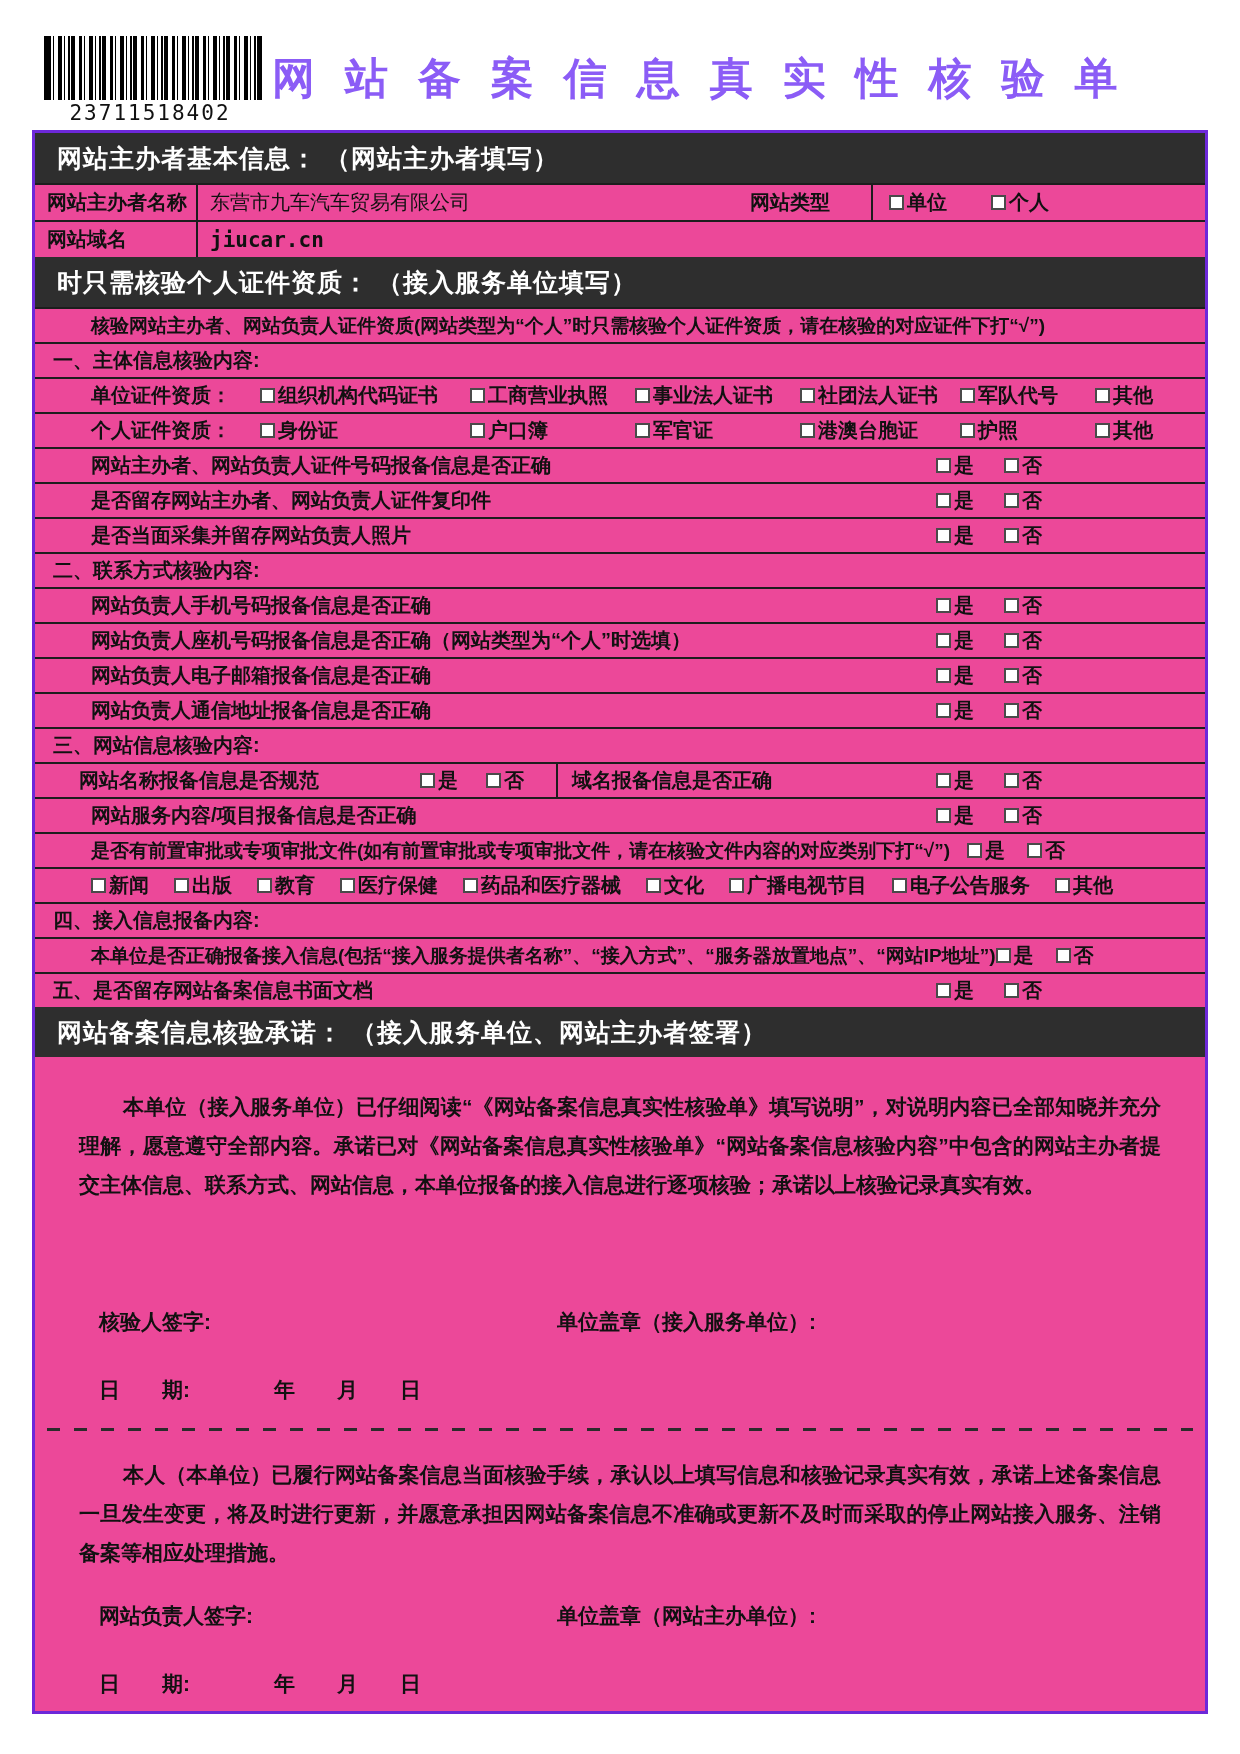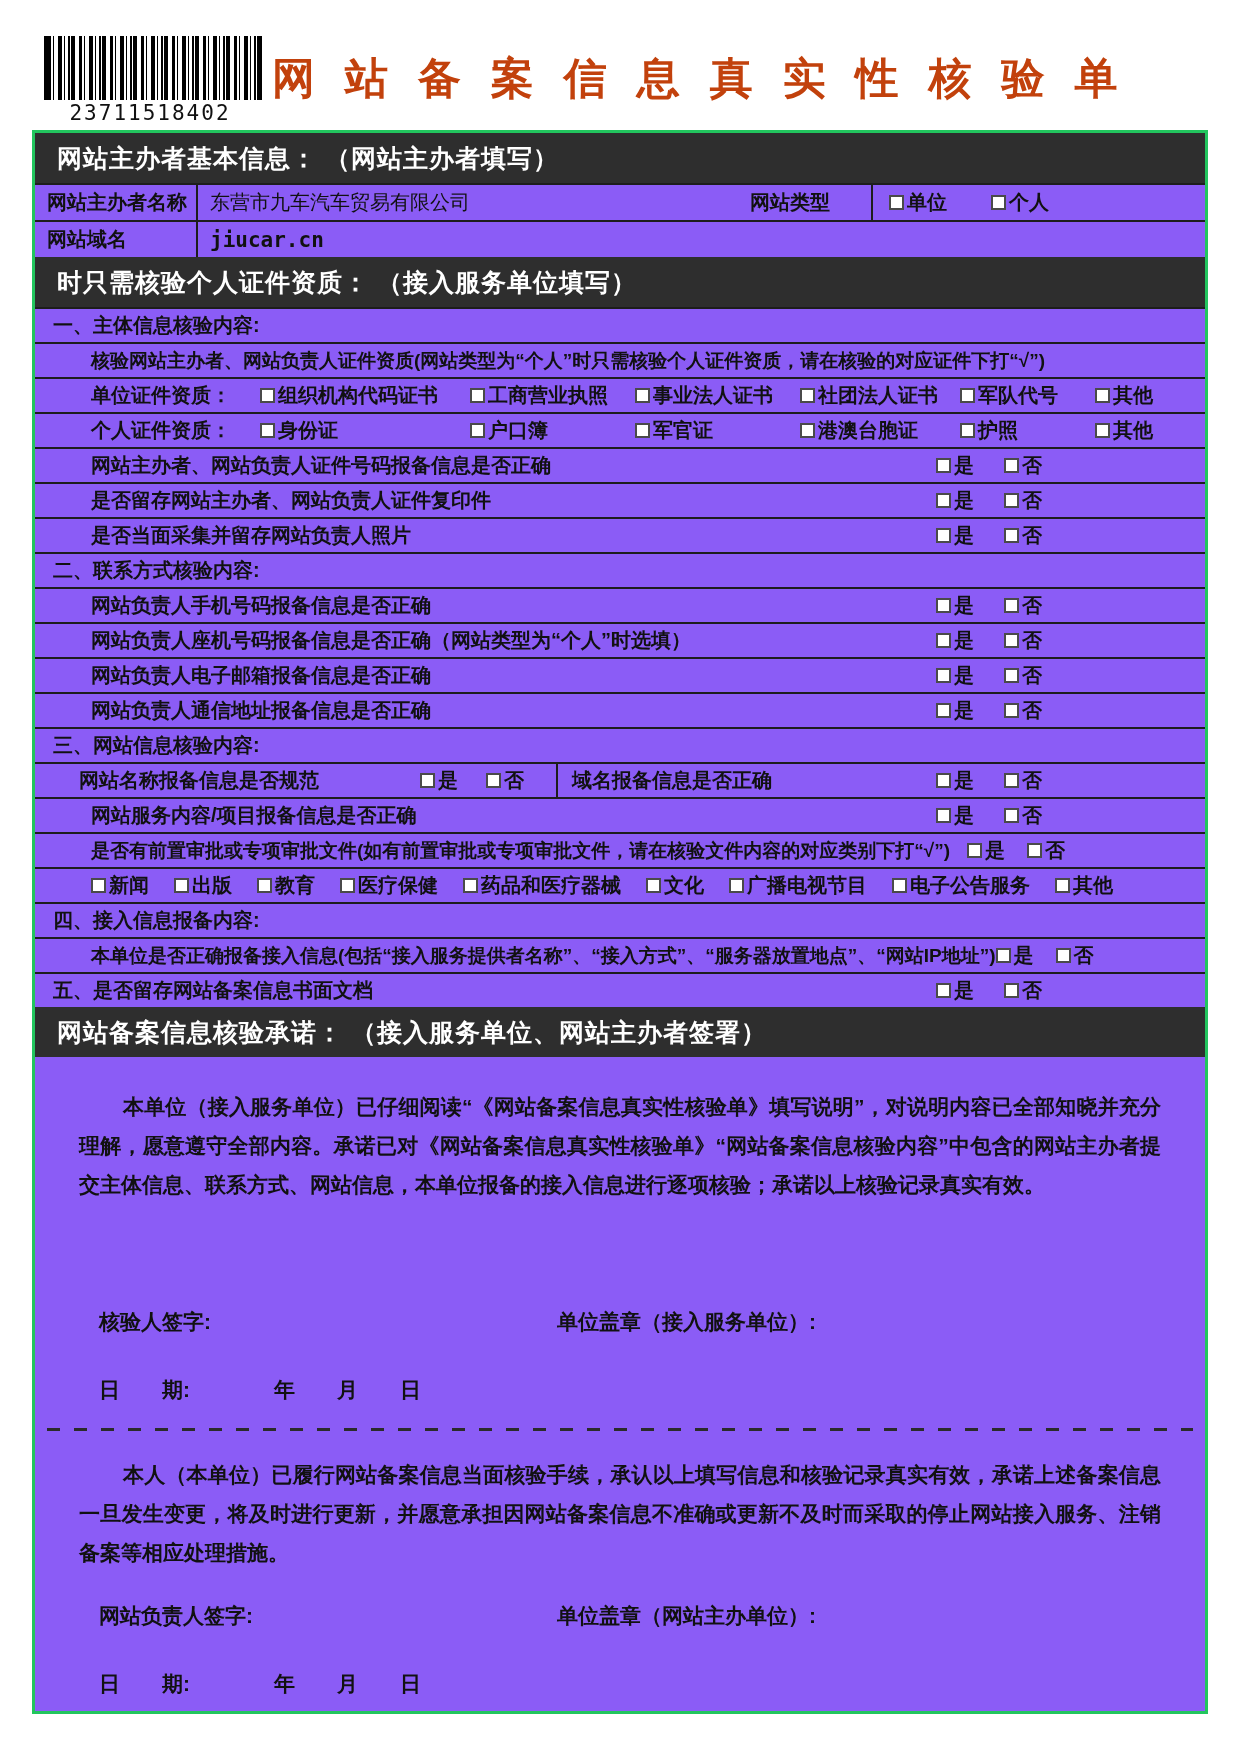--- a/index.html
+++ b/index.html
@@ -12,24 +12,24 @@
   .bars{height:64px;width:210px;
     background-image:repeating-linear-gradient(90deg,
       #000 0 3px,#fff 3px 5px,
       #000 5px 6px,#fff 6px 10px,
       #000 10px 14px,#fff 14px 16px,
       #000 16px 17px,#fff 17px 20px,
       #000 20px 22px,#fff 22px 23px,
       #000 23px 27px,#fff 27px 31px);
     border-left:4px solid #000;border-right:4px solid #000;}
   .barcode-num{font-family:"DejaVu Sans Mono","Liberation Mono",monospace;font-size:21px;letter-spacing:2px;margin-top:1px;}
-  .doc-title{font-size:43px;font-weight:bold;letter-spacing:9px;white-space:nowrap;margin:14px 0 0 16px;color:#c2410c;}
+  .doc-title{font-size:43px;font-weight:bold;letter-spacing:9px;white-space:nowrap;margin:14px 0 0 16px;color:#8b5cf6;}
 
   
-  .form-table{margin:0 32px;border:3px solid #22c55e;background:#8b5cf6;}
+  .form-table{margin:0 32px;border:3px solid #6d28d9;background:#ec4899;}
   .bar-header{background:#2e2e2e;color:#fff;font-size:25px;font-weight:bold;height:50px;display:flex;align-items:center;padding-left:22px;letter-spacing:1px;}
   .brow{display:flex;align-items:stretch;height:35px;border-top:2px solid #1d1d1d;font-size:20px;font-weight:bold;}
   .bcell{display:flex;align-items:center;padding-left:12px;box-sizing:border-box;}
   .blabel{width:163px;flex:none;border-right:2px solid #1d1d1d;}
   .bvalue{width:540px;flex:none;font-weight:normal;font-family:"Liberation Serif","DejaVu Serif",serif;}
   .btype{width:135px;flex:none;border-right:2px solid #1d1d1d;}
   .bcheck{flex:1;display:flex;gap:44px;align-items:center;padding-left:16px;}
   .bdomain{flex:1;font-weight:bold;font-family:"DejaVu Sans Mono","Liberation Mono",monospace;font-size:21px;}
 
   .row{display:flex;align-items:center;height:35px;border-top:2px solid #1d1d1d;font-size:20px;font-weight:bold;padding-left:56px;box-sizing:border-box;}
@@ -98,26 +98,26 @@
       </div>
     </div>
 
     <div class="brow">
       <div class="bcell blabel">网站域名</div>
       <div class="bcell bdomain">jiucar.cn</div>
     </div>
 
     <div class="bar-header">时只需核验个人证件资质： （接入服务单位填写）</div>
 
+    <div class="row">
+      <span class="lbl" style="font-size:19px;">核验网站主办者、网站负责人证件资质(网站类型为“个人”时只需核验个人证件资质，请在核验的对应证件下打“√”)</span>
+    </div>
+
     <div class="row section">
       <span class="lbl">一、主体信息核验内容:</span>
-    </div>
-
-    <div class="row">
-      <span class="lbl" style="font-size:19px;">核验网站主办者、网站负责人证件资质(网站类型为“个人”时只需核验个人证件资质，请在核验的对应证件下打“√”)</span>
     </div>
 
     <div class="row">
       <span class="cert-label">单位证件资质：</span>
       <span class="cert-opts">
         <span class="opt o0">
             <span class="cb"></span>
             <span>组织机构代码证书</span>
           </span>
         <span class="opt o1">

